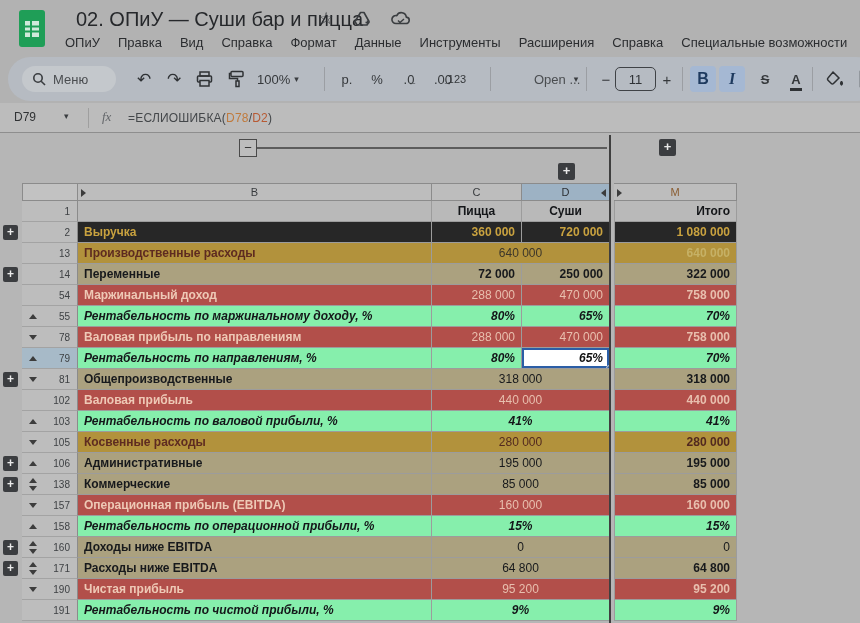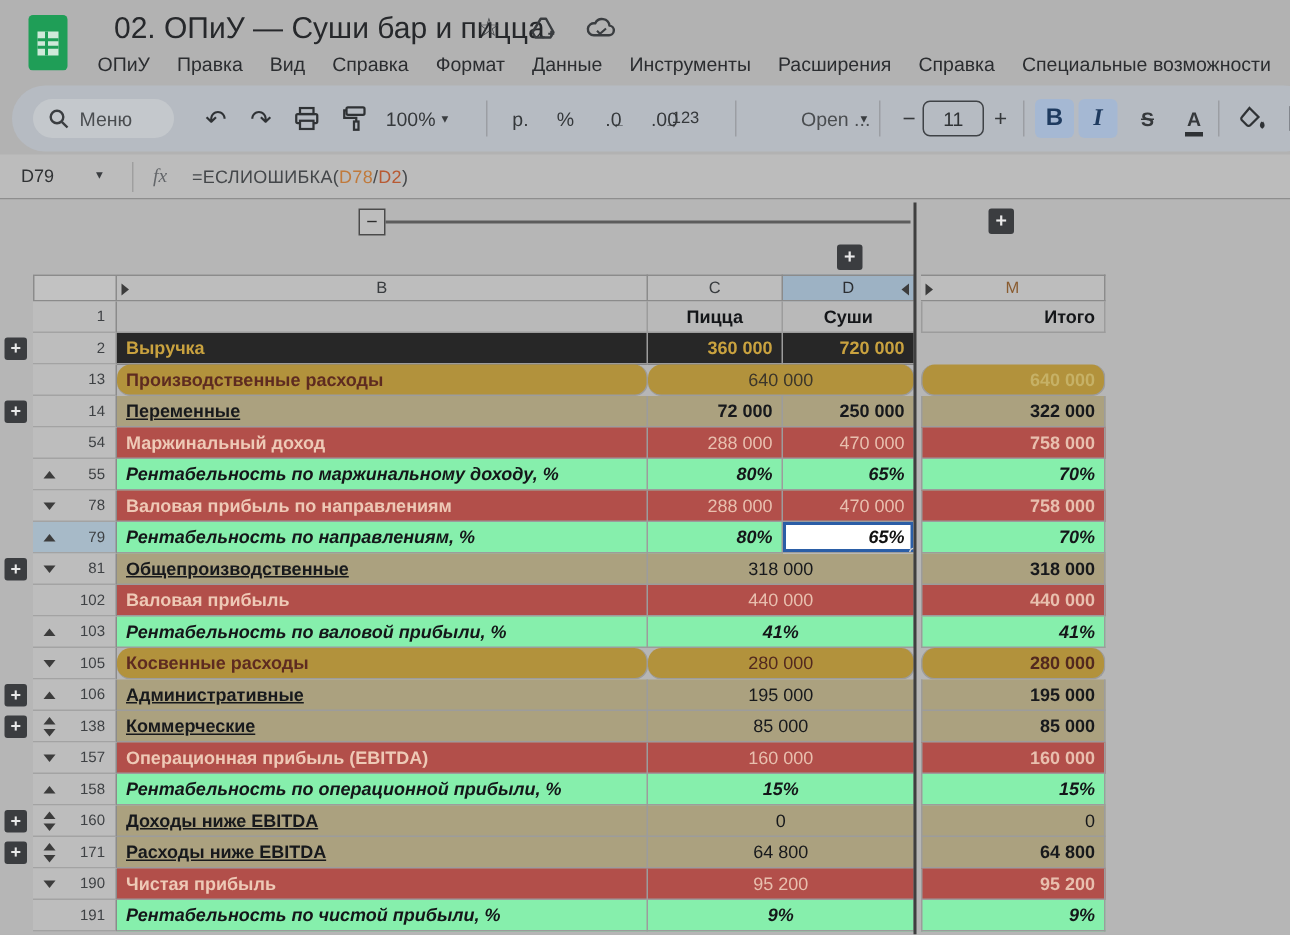--- a/index.html
+++ b/index.html
@@ -75,24 +75,24 @@
   .cb { width:354px; padding-left:6px; }
   .cc { width:90px; } .cd { width:88px; } .ccd { width:178px; }
   .cgap { width:4px; border:none; background:transparent; }
   .cm { width:123px; border-left:1px solid #9c9c9c; }
   .va-r { text-align:right; padding-right:6px; }
   .va-c { text-align:center; }
 
   .r-plain .cell { background:#b9b9b9; color:#141619; }
   .r-black .cell { background:#272727; color:#c9a23f; }
   .r-black .cb { font-weight:bold; }
-  .r-gold .cell { background:#b2923c;border-radius:9px; }
+  .r-gold .cell { background:#b2923c; }
   .r-gold .cb { font-weight:bold; color:#5e2b20; }
   .r-tan .cell { background:#aba17f; color:#17191c; }
-  .r-tan .cb { font-weight:bold;text-decoration:underline; }
+  .r-tan .cb { font-weight:bold; }
   .r-red .cell { background:#b24f4a; color:#e8bfae; }
   .r-red .cb { font-weight:bold; color:#eec9b6; }
   .r-pct .cell { background:#86efac; color:#141619; }
   .r-pct .cb, .r-pct .cval { font-weight:bold; font-style:italic; }
   .bold { font-weight:bold; }
   .ink-dark { color:#3c362a; } .ink-maroon { color:#52291f; }
   .ink-faintgold { color:#c6b166; } .ink-fainttan { color:#b5aa80; }
 
   .selcell { background:#ffffff !important; color:#111 !important; box-shadow:inset 0 0 0 2px #2b5ea6; z-index:2; }
   .fillhandle { position:absolute; right:-4px; bottom:-4px; width:7px; height:7px; border-radius:50%; background:#2b5ea6; border:1px solid #d8d8d8; z-index:3; }
@@ -264,20 +264,21 @@
     </div>
     <div class="row r-black">
       <div class="gut">
         <div class="gplus">+</div>
       </div>
       <div class="rh">2</div>
       <div class="cell cb">Выручка</div>
       <div class="cell cc va-r bold">360 000</div>
       <div class="cell cd va-r bold">720 000</div>
       <div class="cgap"></div>
+      <div class="cell cm va-r bold">1 080 000</div>
     </div>
     <div class="row r-gold">
       <div class="gut"></div>
       <div class="rh">13</div>
       <div class="cell cb">Производственные расходы</div>
       <div class="cell ccd va-c ink-dark">640 000</div>
       <div class="cgap"></div>
       <div class="cell cm va-r bold ink-faintgold">640 000</div>
     </div>
     <div class="row r-tan">

